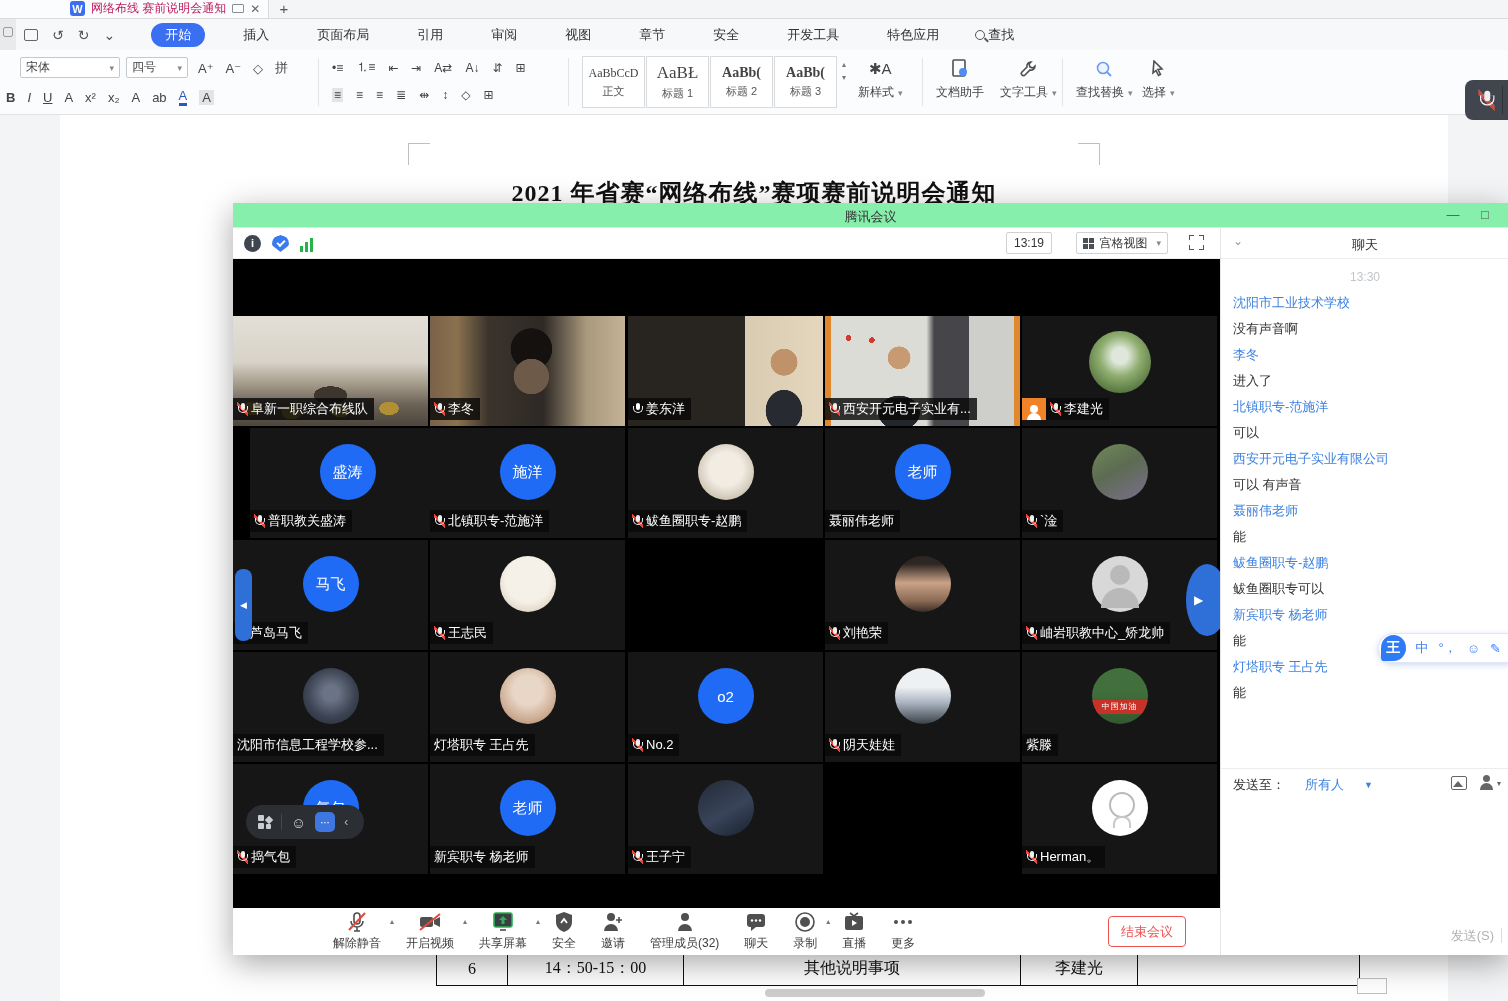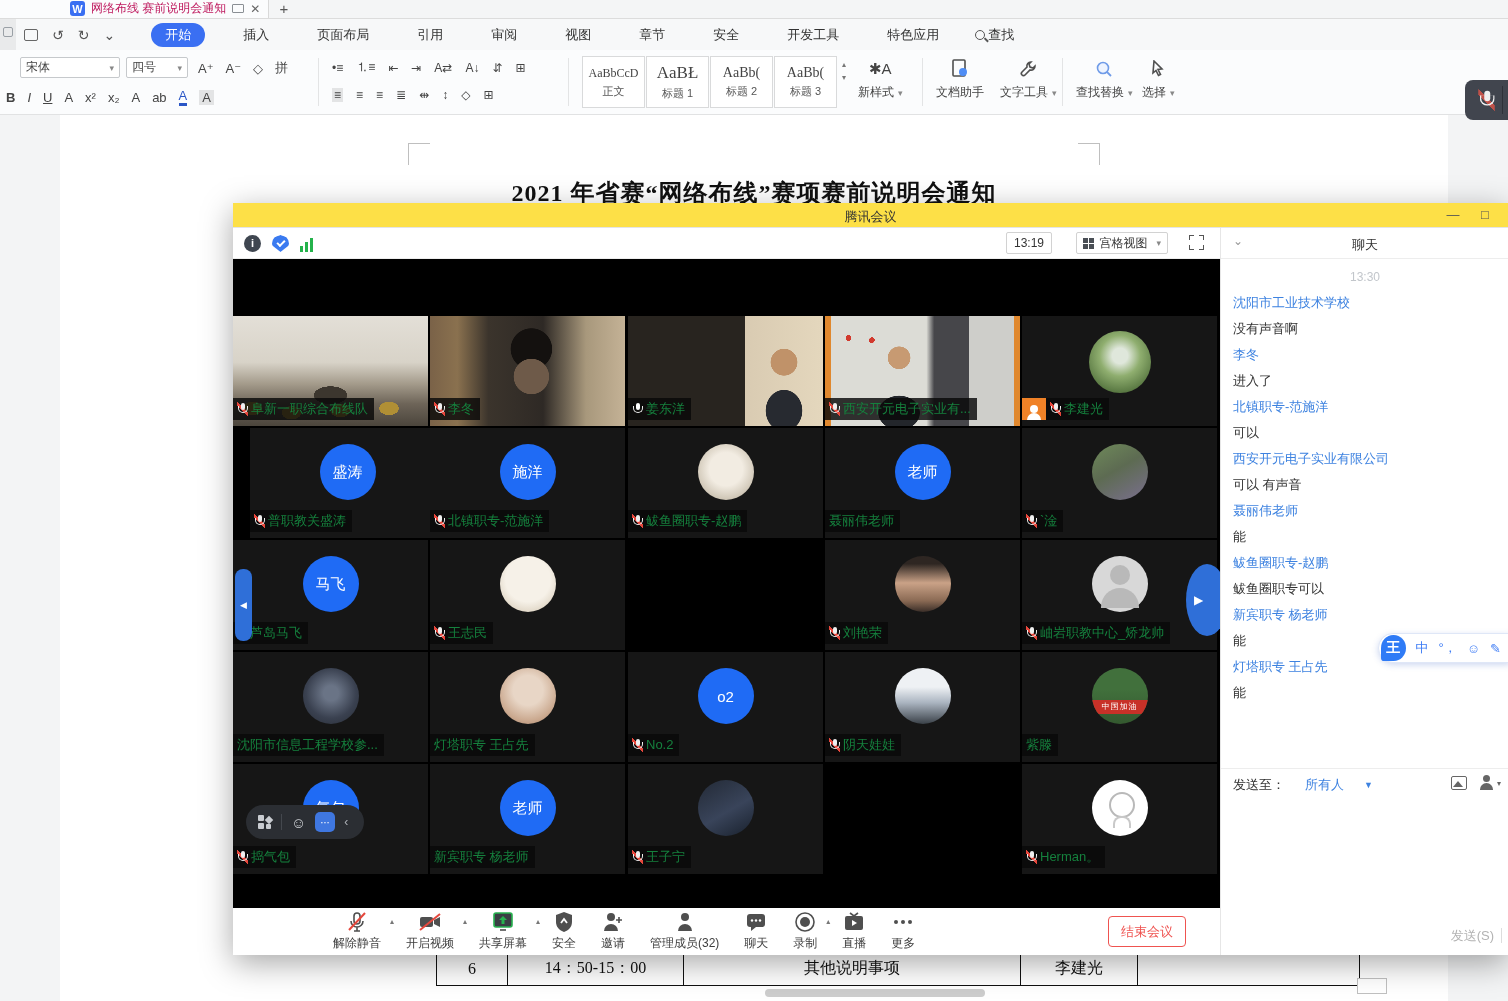--- a/index.html
+++ b/index.html
@@ -29,21 +29,21 @@
 
   .ribbon { position:absolute; left:0; top:50px; width:1508px; height:65px; background:#fbfcfd; border-bottom:1px solid #e1e2e3; font-size:12px; color:#444; }
   .sel { position:absolute; height:21px; border:1px solid #c6c9cc; background:#fff; border-radius:2px; display:flex; align-items:center; justify-content:space-between; padding:0 5px; font-size:12px; }
   .caret { color:#888; font-size:9px; margin-left:4px; }
   .fbtns,.fxbtns,.pbtns { position:absolute; display:flex; align-items:center; gap:10px; }
   .gbtn { white-space:nowrap; color:#444; }
   .gbtn.b{font-weight:bold;} .gbtn.i{font-style:italic;} .gbtn.u{text-decoration:underline;}
   .vdiv { position:absolute; top:8px; width:1px; height:48px; background:#e3e4e5; }
   .stylebox { position:absolute; top:6px; width:63px; height:52px; border:1px solid #d9dadb; background:#fff; display:flex; flex-direction:column; align-items:center; justify-content:center; gap:3px; }
   .stylebox .prev { font-family:"Liberation Serif",serif; font-size:12px; white-space:nowrap; }
-  .stylebox .prev.h1 { font-size:17px; } .stylebox .prev.h2,.stylebox .prev.h3 { font-size:14px; font-weight:normal; }
+  .stylebox .prev.h1 { font-size:17px; } .stylebox .prev.h2,.stylebox .prev.h3 { font-size:14px; font-weight:bold; }
   .stylebox .sname { font-size:11px; color:#555; }
   .style-scroll { position:absolute; width:12px; font-size:8px; color:#777; text-align:center; line-height:13px; }
   .bigtool { position:absolute; top:8px; display:flex; flex-direction:column; align-items:center; gap:4px; font-size:12px; color:#444; white-space:nowrap; }
   .bigtool .ic { width:22px; height:22px; display:flex; align-items:center; justify-content:center; }
 
   
   .doc-area { position:absolute; left:0; top:115px; width:1508px; height:886px; background:#fff; }
   .doc-side { position:absolute; top:0; width:60px; height:886px; background:#f3f4f5; }
   .crop { position:absolute; width:22px; height:22px; border-color:#bfbfbf; }
   .crop.tl { border-left:1px solid #bfbfbf; border-top:1px solid #bfbfbf; }
@@ -54,21 +54,21 @@
   .tbl-bottom { position:absolute; background:#111; height:1px; }
   .hscroll { position:absolute; left:765px; top:874px; width:220px; height:8px; background:#cdcdcd; border-radius:4px; }
   .corner-box { position:absolute; left:1357px; top:863px; width:30px; height:16px; background:#fff; border:1px solid #c0c0c0; }
 
   
   .float-mic { position:absolute; left:1465px; top:80px; width:43px; height:40px; background:#41454e; border-radius:8px 0 0 8px; display:flex; align-items:center; justify-content:center; z-index:6; }
   .float-mic .div { position:absolute; right:5px; top:6px; width:1px; height:28px; background:#2e3138; }
 
   
   .meet { position:absolute; left:233px; top:203px; width:1275px; height:752px; background:#fff; box-shadow:0 8px 30px rgba(0,0,0,.35); z-index:10; }
-  .meet-titlebar { position:absolute; left:0; top:0; width:1275px; height:25px; background:#fde047; border-bottom:1px solid #e4e4e6; }
+  .meet-titlebar { position:absolute; left:0; top:0; width:1275px; height:25px; background:#86efac; border-bottom:1px solid #e4e4e6; }
   .meet-title { position:absolute; left:0; top:5px; width:1275px; text-align:center; font-size:13px; color:#333; }
   .win-btn { position:absolute; top:4px; font-size:13px; color:#555; width:18px; text-align:center; }
 
   .infobar { position:absolute; left:0; top:25px; width:987px; height:31px; background:#fff; border-bottom:1px solid #ededed; }
   .info-ic { position:absolute; top:7px; width:17px; height:17px; border-radius:50%; }
   .i-doc { left:11px; background:#3f4650; color:#fff; font-size:11px; font-weight:bold; text-align:center; line-height:17px; }
   .i-shield { left:39px; background:#3a7af0; clip-path:polygon(50% 0,100% 18%,100% 60%,50% 100%,0 60%,0 18%); }
   .i-shield::after { content:""; position:absolute; left:5px; top:5px; width:6px; height:3px; border-left:2px solid #fff; border-bottom:2px solid #fff; transform:rotate(-45deg); }
   .i-signal { left:67px; border-radius:0; display:flex; align-items:flex-end; gap:2px; }
   .i-signal b { width:3px; background:#24b24b; display:block; }
@@ -122,21 +122,21 @@
   .av-baby { background:radial-gradient(circle at 50% 40%, #e8d6c6 34%, #caa88e 70%, #9a7a62 100%); }
   .av-animew { background:linear-gradient(180deg,#eef1f4 0 34%, #aab4c0 62%, #3a4148 100%); }
   .av-china { background:linear-gradient(180deg,#41703c 0 38%, #34592f 100%); overflow:hidden; }
   .av-china .band { position:absolute; left:-4px; right:-4px; top:32px; height:14px; background:#c83128; color:#fff; font-size:8px; text-align:center; line-height:14px; letter-spacing:1px; }
   .av-animed { background:linear-gradient(150deg,#232a36 0%, #39445a 55%, #18202c 100%); }
   .av-herman { background:#fff; }
   .av-herman::before { content:""; position:absolute; left:17px; top:12px; width:22px; height:22px; border:2px solid #b9b9b9; border-radius:50%; }
   .av-herman::after { content:""; position:absolute; left:21px; top:36px; width:14px; height:10px; border:2px solid #c9c9c9; border-bottom:none; border-radius:8px 8px 0 0; }
 
   .vlabel { position:absolute; left:0; bottom:6px; display:flex; align-items:stretch; max-width:194px; }
-  .vlabel .txt { background:rgba(8,8,8,.82); color:#15803d; font-size:13px; line-height:22px; padding:0 6px 0 4px; white-space:nowrap; overflow:hidden; display:flex; align-items:center; gap:3px; }
+  .vlabel .txt { background:rgba(8,8,8,.82); color:#ffffff; font-size:13px; line-height:22px; padding:0 6px 0 4px; white-space:nowrap; overflow:hidden; display:flex; align-items:center; gap:3px; }
   .hostbadge { width:24px; height:22px; background:#f08227; display:flex; align-items:center; justify-content:center; }
   .hostbadge i { position:relative; width:8px; height:8px; background:#fff; border-radius:50%; display:block; }
   .hostbadge i::after { content:""; position:absolute; left:-3px; top:8px; width:14px; height:7px; background:#fff; border-radius:7px 7px 0 0; }
   .mic { position:relative; width:11px; height:15px; flex:0 0 11px; }
   .mic::before { content:""; position:absolute; left:3.5px; top:1px; width:4px; height:7px; background:#efefef; border-radius:2px; }
   .mic::after { content:""; position:absolute; left:1px; top:4px; width:8px; height:6px; border:1.3px solid #efefef; border-top:none; border-radius:0 0 5px 5px; }
   .mic.muted { background:linear-gradient(45deg, transparent 44%, #e5473c 44% 58%, transparent 58%); }
   .mic.active::before { background:#fff; } 
 
   .nav-left { position:absolute; left:2px; top:310px; width:17px; height:72px; background:#2f6fd8; border-radius:8px; color:#fff; font-size:9px; display:flex; align-items:center; justify-content:center; z-index:3; }

